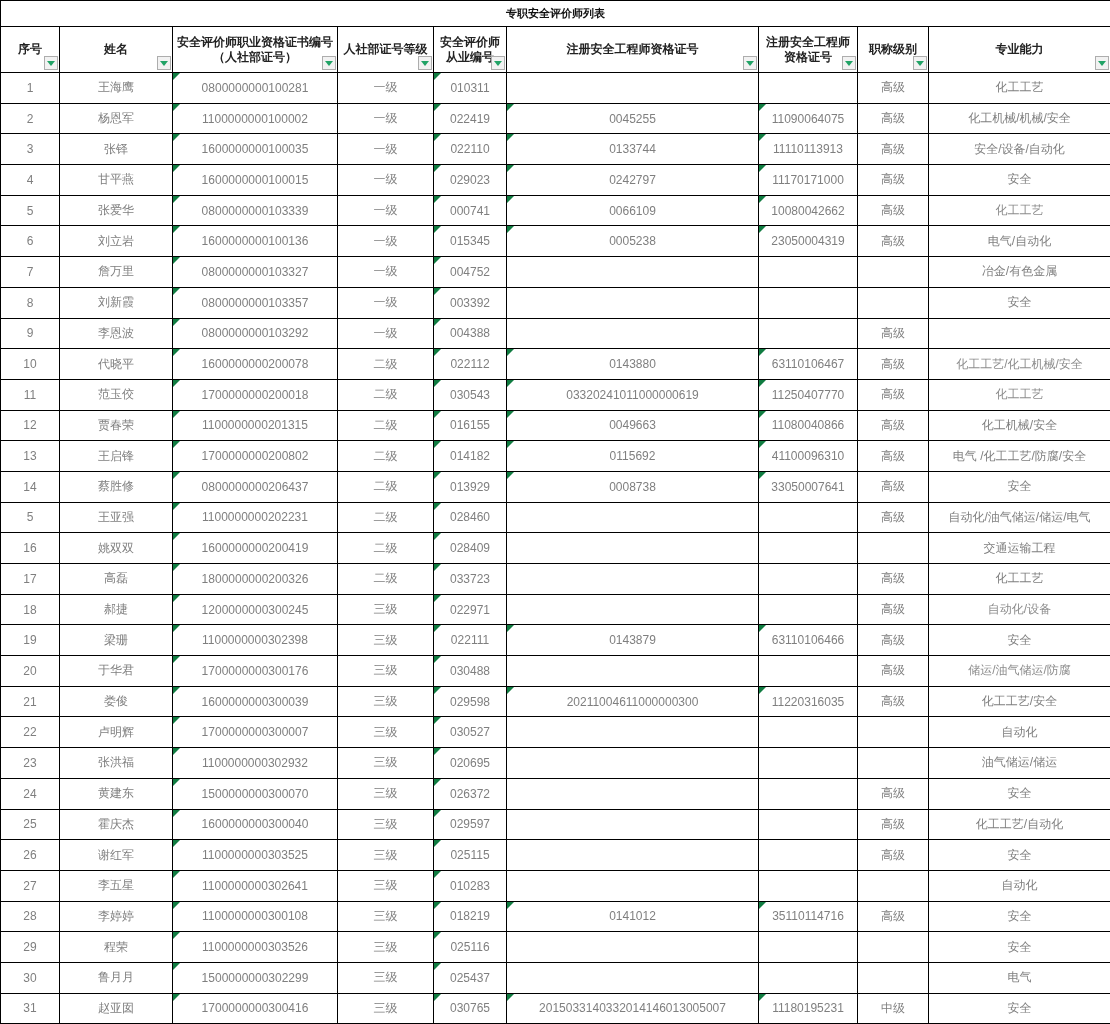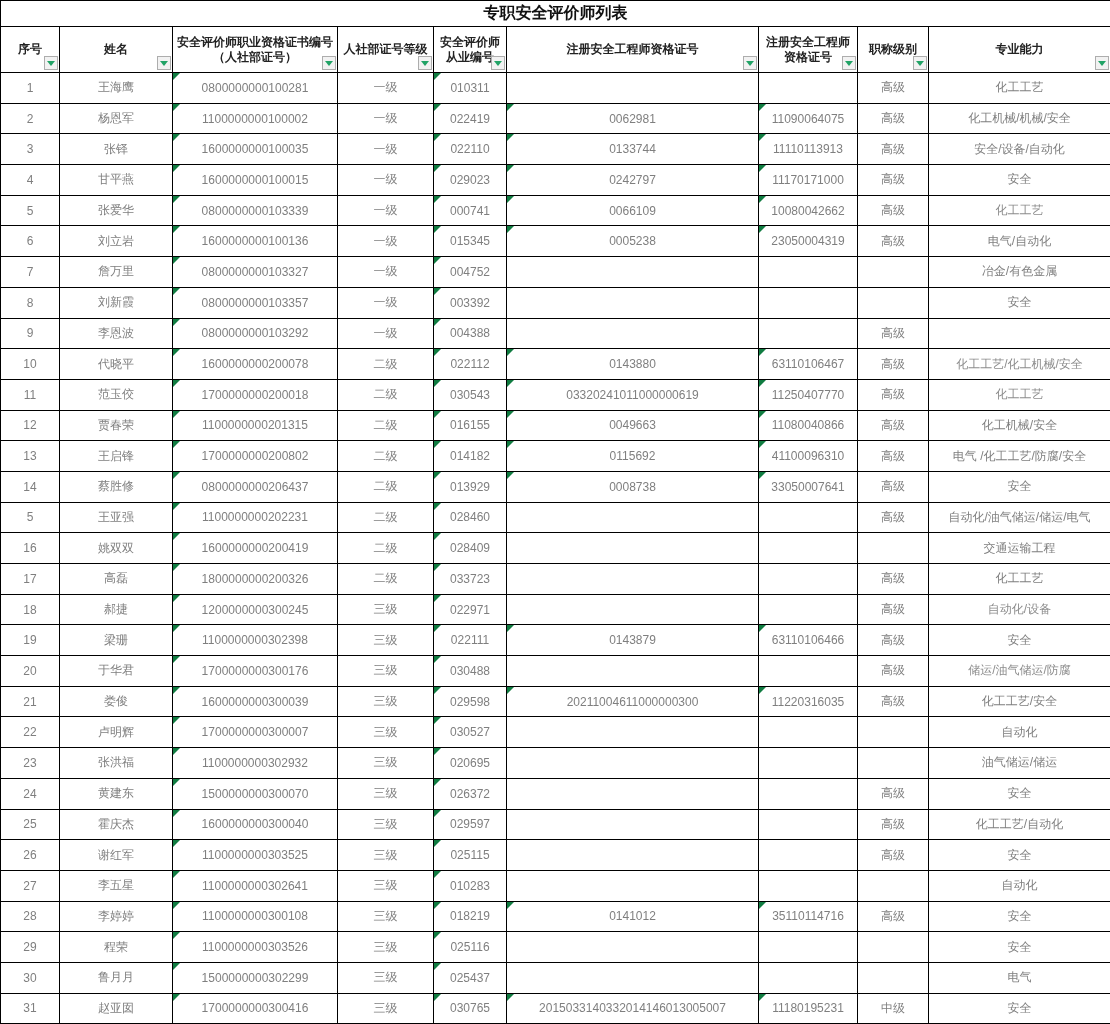--- a/index.html
+++ b/index.html
@@ -7,21 +7,21 @@
   body { font-family:"Liberation Sans","DejaVu Sans",sans-serif; }
   .sheet {
     position:relative; width:1110px; height:1024px;
     background:#fff; overflow:hidden;
   }
   table {
     width:1110px; table-layout:fixed; border-collapse:collapse;
   }
   td, th { border:1px solid #000; vertical-align:middle; overflow:hidden; }
   tr.title-row td {
-    height:26px; font-size:16px; font-weight:bold; text-align:center;
+    height:26px; font-size:11px; font-weight:bold; text-align:center;
     color:#111; border-bottom:1px solid #000;
   }
   tr.header-row th {
     height:46px; font-size:12px; font-weight:bold; color:#222;
     text-align:center; position:relative; padding:1px 3px; line-height:1.25;
   }
   tr.header-row th.nowrap span.hlabel { white-space:nowrap;text-align:center; }
   tr.data-row { height:30.7px; }
   tr.data-row td {
     position:relative; font-size:12px; text-align:center;
@@ -135,21 +135,21 @@
     <td><span></span></td>
     <td><span>高级</span></td>
     <td class="skills"><span>化工工艺</span></td>
   </tr>
         <tr class="data-row">
     <td><span>2</span></td>
     <td class="black"><span>杨恩军</span></td>
     <td><span>1100000000100002</span><i class="corner"></i></td>
     <td><span>一级</span></td>
     <td class="black"><span>022419</span><i class="corner"></i></td>
-    <td><span>0062981</span><i class="corner"></i></td>
+    <td><span>0045255</span><i class="corner"></i></td>
     <td><span>11090064075</span><i class="corner"></i></td>
     <td><span>高级</span></td>
     <td class="skills"><span>化工机械/机械/安全</span></td>
   </tr>
         <tr class="data-row">
     <td><span>3</span></td>
     <td class="black"><span>张铎</span></td>
     <td><span>1600000000100035</span><i class="corner"></i></td>
     <td><span>一级</span></td>
     <td class="black"><span>022110</span><i class="corner"></i></td>

